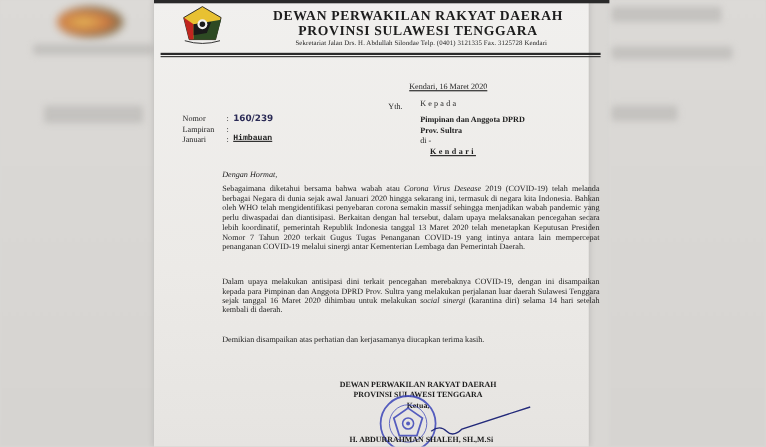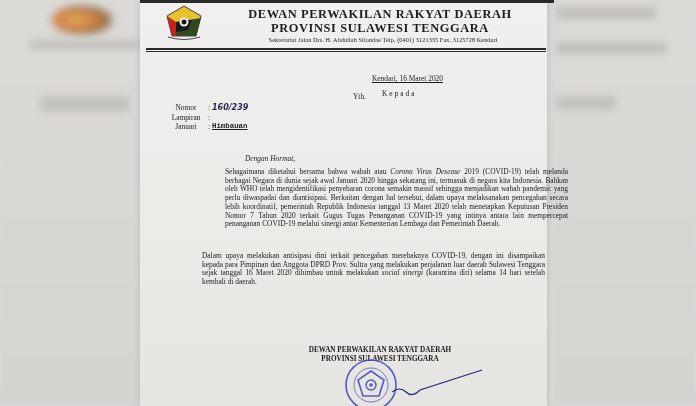--- a/index.html
+++ b/index.html
@@ -23,21 +23,20 @@
     background: radial-gradient(ellipse at 40% 50%, #e7b23a 0%, #c9621f 45%, #3c4a2c 80%, transparent 100%);
     filter: blur(4px); opacity: .8;
   }
   .bg-bar { position: absolute; background: #c4c2bf; filter: blur(3px); border-radius: 3px; }
 
   .paper {
     position: absolute; left: 140px; top: 0; width: 395px; height: 406px;
     background: linear-gradient(180deg, #f1f0ee 0%, #eceae7 60%, #e6e4e1 100%);
     box-shadow: 0 0 6px rgba(0,0,0,.15);
     color: #1d1d1d;
-    padding-left: 12px;
   }
   .topline { position:absolute; left:0; top:0; width:414px; height:3px; background:#2a2a2a; }
 
   .logo { position:absolute; left:24px; top:4px; width:40px; height:38px; }
   .kop-title {
     position:absolute; left:90px; top:7px; width:300px; text-align:center;
     font-size:12.4px; font-weight:bold; letter-spacing:.6px; line-height:14px;
   }
   .kop-sub {
     position:absolute; left:80px; top:36px; width:326px; text-align:center;
@@ -48,34 +47,34 @@
 
   .small { font-size:7.4px; line-height:9px; }
   .place-date { position:absolute; left:232px; top:74px;text-decoration:underline; }
   .kepada { position:absolute; left:242px; top:89px; letter-spacing:2px; }
   .yth { position:absolute; left:213px; top:92px; }
   .recipient { position:absolute; left:242px; top:104px; font-weight:bold; }
   .recipient div { line-height:9.5px; }
   .di { font-weight:normal; }
   .kendari { margin-left:9px; text-decoration:underline; letter-spacing:2.2px; font-weight:bold; }
 
-  .meta { position:absolute; left:26px; top:103px;text-align:center; }
+  .meta { position:absolute; left:26px; top:103px; }
   .meta-row { height:9.5px; display:flex; }
   .meta-label { width:40px; }
   .meta-colon { width:6px; }
-  .nomor-val { font-family:"DejaVu Sans", sans-serif; font-style:italic; font-weight:bold; font-size:8px; color:#2a2a55; }
+  .nomor-val { font-family:"DejaVu Sans", sans-serif; font-weight:bold; font-size:8px; color:#2a2a55; }
   .perihal-val { font-weight:bold; text-decoration:underline;font-family:Liberation Mono, monospace; }
 
-  .salutation { position:absolute; left:62px; top:154px; font-style:italic;margin-left:43px; }
+  .salutation { position:absolute; left:62px; top:154px; font-style:italic; }
   .body-text {
     position:absolute; left:62px; width:343px;
     font-size:7.4px; line-height:8.7px; text-align:justify;
   }
   .body-text p { margin:0; text-indent:0; }
-  .p1 { top:168px;margin-left:23px; }
+  .p1 { top:168px; }
   .p2 { top:252px; }
   .p3 { top:305px; }
   .it { font-style:italic; }
 
   .sign { position:absolute; left:165px; top:346px; width:150px; text-align:center; font-weight:bold; font-size:7.2px; line-height:9.3px; }
   .stamp { position:absolute; left:202px; top:358px; width:58px; height:54px; opacity:.85; }
   .signature { position:absolute; left:250px; top:362px; width:100px; height:40px; }
   .signer { position:absolute; left:158px; top:396px; width:170px; text-align:center; font-weight:bold; font-size:7.2px; }
 </style>
 </head>
@@ -107,20 +106,26 @@
     <div>DEWAN PERWAKILAN RAKYAT DAERAH</div>
     <div>PROVINSI SULAWESI TENGGARA</div>
   </div>
   <div class="kop-sub">Sekretariat Jalan Drs. H. Abdullah Silondae Telp. (0401) 3121335 Fax. 3125728 Kendari</div>
   <div class="kop-rule"></div>
   <div class="kop-rule2"></div>
 
   <div class="small place-date">Kendari,  16 Maret 2020</div>
   <div class="small kepada">Kepada</div>
   <div class="small yth">Yth.</div>
+  <div class="small recipient">
+    <div>Pimpinan dan Anggota DPRD</div>
+    <div>Prov. Sultra</div>
+    <div class="di">di -</div>
+    <div class="kendari">Kendari</div>
+  </div>
 
   <div class="small meta">
     <div class="meta-row">
       <span class="meta-label">Nomor</span>
       <span class="meta-colon">:</span>
       <span class="nomor-val">160/239</span>
     </div>
     <div class="meta-row">
       <span class="meta-label">Lampiran</span>
       <span class="meta-colon">:</span>
@@ -134,30 +139,35 @@
   </div>
 
   <div class="small salutation">Dengan Hormat,</div>
 
   <div class="body-text p1">
     <p><span>Sebagaimana diketahui bersama bahwa wabah atau </span><span class="it">Corona Virus Desease</span><span> 2019 (COVID-19) telah melanda berbagai Negara di dunia sejak awal Januari 2020 hingga sekarang ini, termasuk di negara kita Indonesia. Bahkan oleh WHO telah mengidentifikasi penyebaran corona semakin massif sehingga menjadikan wabah pandemic yang perlu diwaspadai dan diantisipasi. Berkaitan dengan hal tersebut, dalam upaya melaksanakan pencegahan secara lebih koordinatif, pemerintah Republik Indonesia tanggal 13 Maret 2020 telah menetapkan Keputusan Presiden Nomor 7 Tahun 2020 terkait Gugus Tugas Penanganan COVID-19 yang intinya antara lain mempercepat penanganan COVID-19 melalui sinergi antar Kementerian Lembaga dan Pemerintah Daerah.</span></p>
   </div>
   <div class="body-text p2">
     <p><span>Dalam upaya melakukan antisipasi dini terkait pencegahan merebaknya COVID-19, dengan ini disampaikan kepada para Pimpinan dan Anggota DPRD Prov. Sultra yang melakukan perjalanan luar daerah Sulawesi Tenggara sejak tanggal 16 Maret 2020 dihimbau untuk melakukan </span><span class="it">social sinergi</span><span> (karantina diri) selama 14 hari setelah kembali di daerah.</span></p>
   </div>
+  <div class="body-text p3">
+    <p>Demikian disampaikan atas perhatian dan kerjasamanya diucapkan terima kasih.</p>
+  </div>
 
   <div class="sign">
     <div>DEWAN PERWAKILAN RAKYAT DAERAH</div>
     <div>PROVINSI SULAWESI TENGGARA</div>
+    <div>Ketua,</div>
   </div>
 
   <svg class="stamp" viewBox="0 0 58 54">
     <circle cx="29" cy="27" r="25" fill="none" stroke="#3b45b8" stroke-width="1.6"></circle>
     <circle cx="29" cy="27" r="17" fill="none" stroke="#3b45b8" stroke-width="0.8"></circle>
     <polygon points="29,13 42,22 37,38 21,38 16,22" fill="none" stroke="#3b45b8" stroke-width="1.6"></polygon>
     <circle cx="29" cy="27" r="5" fill="none" stroke="#3b45b8" stroke-width="1.4"></circle>
     <circle cx="29" cy="27" r="1.8" fill="#3b45b8"></circle>
   </svg>
   <svg class="signature" viewBox="0 0 100 40">
     <path d="M2 30 Q10 24 16 30 Q22 36 30 28 L92 8" stroke="#232a7a" stroke-width="1.2" fill="none"></path>
   </svg>
 
+  <div class="signer">H. ABDURRAHMAN SHALEH, SH.,M.Si</div>
 </div>
 
 </body></html>

